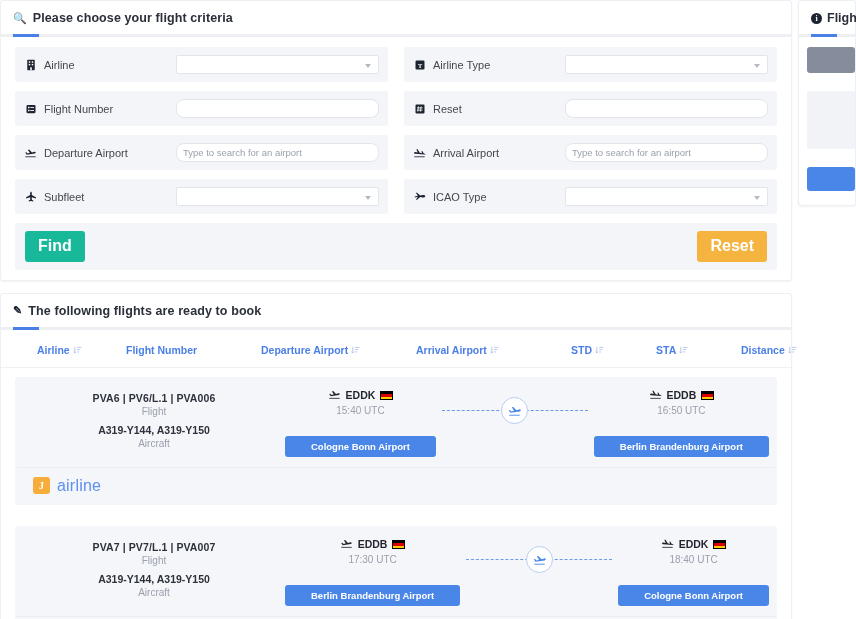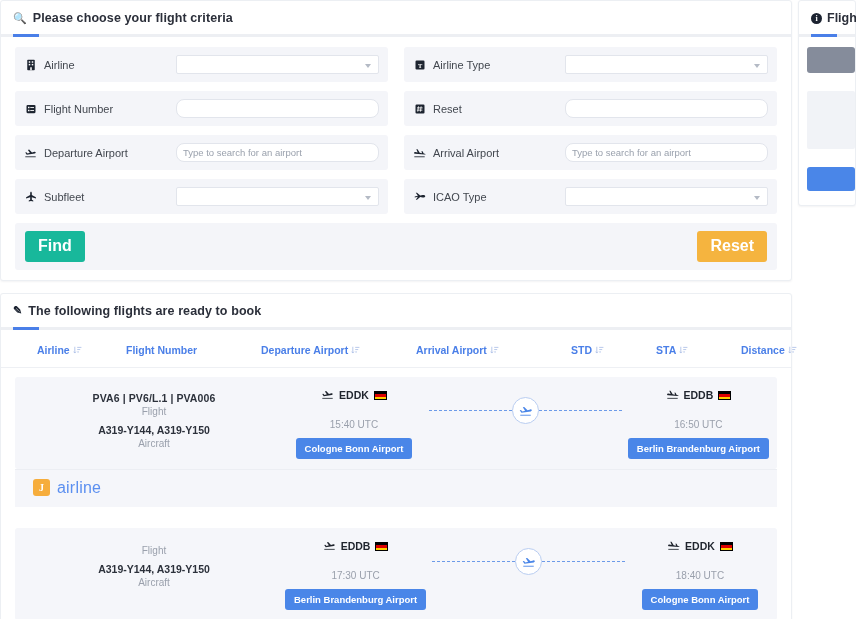--- a/index.html
+++ b/index.html
@@ -162,26 +162,26 @@
     letter-spacing: .1px;
   }
   .fr-sub { font-size: 10px; color: #9aa0ac; margin-top: 2px; }
   .fr-ac { font-size: 10.5px; font-weight: bold; color: #2c313b; margin-top: 7px; }
 
   .ep { flex: 0 0 138px; text-align: center; }
   .ep-icao {
     font-size: 10.5px; font-weight: bold; color: #1f242d;
     display: flex; align-items: center; justify-content: center; gap: 5px;
   }
-  .ep-time { font-size: 10px; color: #9aa0ac; margin-top: 17px; }
+  .ep-time { font-size: 10px; color: #9aa0ac; margin-top: 3px; }
   .ep-btn {
-    display: inline-block; margin-top: 8px;
+    display: inline-block; margin-top: 20px;
     background: #4a86e8; color: #fff;
     font-size: 9.5px; font-weight: bold;
-    border-radius: 3px; padding: 5px 9px;
+    border-radius: 3px; padding: 5px 26px;
     border: none; cursor: pointer;
     font-family: "Liberation Sans", sans-serif;
     white-space: nowrap;
   }
   .mid {
     flex: 1 1 auto;
     position: relative;
     height: 44px;
     display: flex; align-items: center; justify-content: center;
   }
@@ -542,20 +542,21 @@
         </div>
         <div class="airline-band">
           <span class="logo-sq">J</span>
           <span class="logo-txt">airline</span>
         </div>
 
         <div class="row-gap"></div>
 
         <div class="flight-row">
           <div class="fr-left">
+            <div class="fr-code">PVA7 | PV7/L.1 | PVA007</div>
             <div class="fr-sub">Flight</div>
             <div class="fr-ac">A319-Y144, A319-Y150</div>
             <div class="fr-sub">Aircraft</div>
           </div>
           <div class="fr-main">
             <div class="ep">
               <div class="ep-icao">
                 <span>
                   <svg viewBox="0 0 20 16" width="13" height="11">
                       <path d="M2 13.2h16v1.3H2z" fill="#1f242d"></path>

